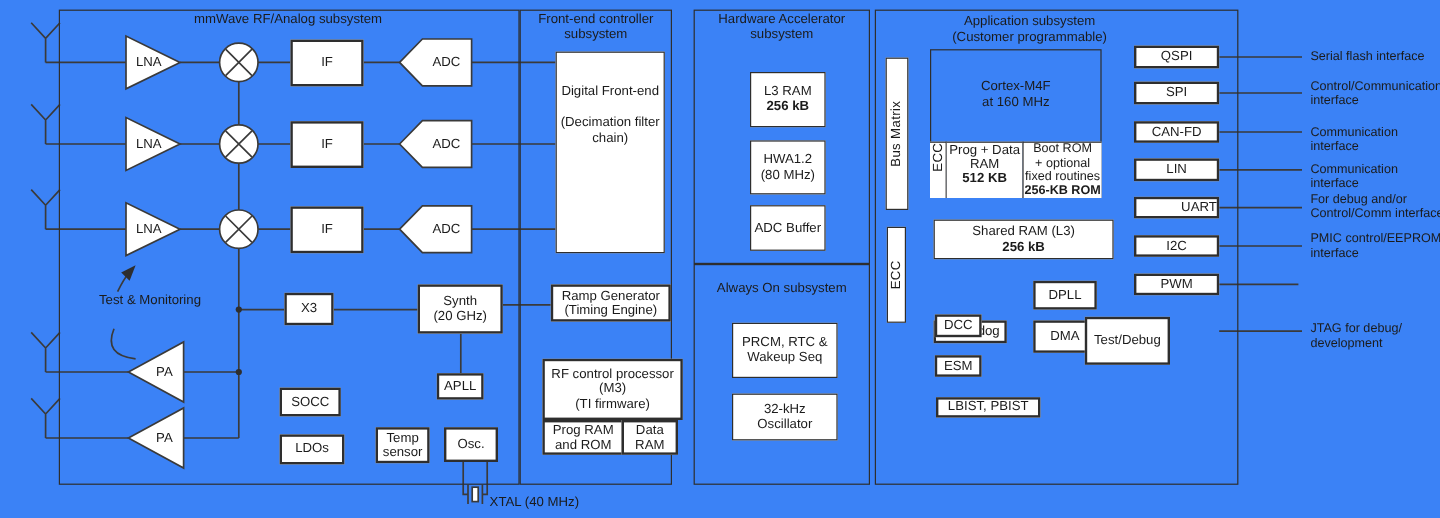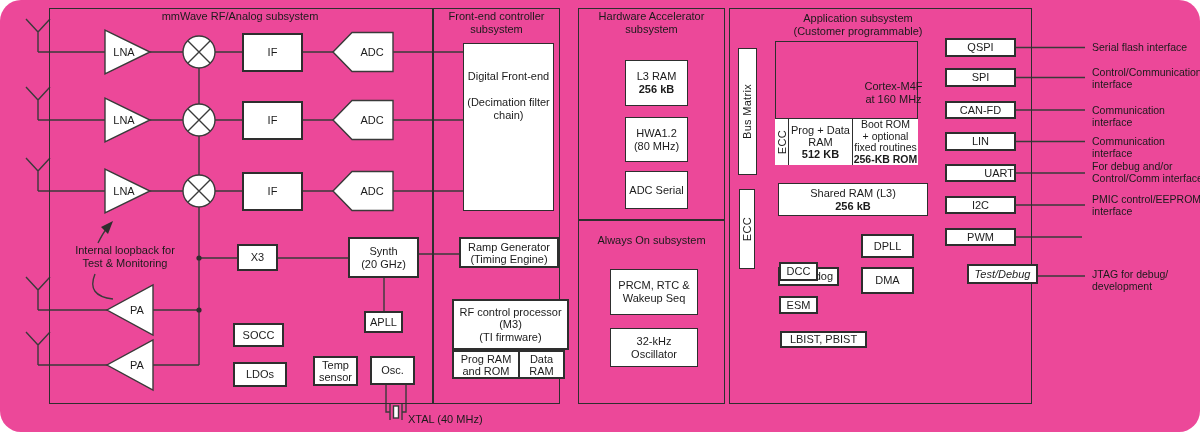--- a/index.html
+++ b/index.html
@@ -1,29 +1,29 @@
 <!DOCTYPE html>
 <html><head>
 <meta charset="utf-8">
 <style>
   html,body{margin:0;padding:0;background:#fff;}
-  .canvas{position:relative;width:1200px;height:432px;background:#ec4899;
-    font-family:"Liberation Sans","DejaVu Sans",sans-serif;font-size:11px;color:#1b1b1b;overflow:hidden;border-radius:21px;}
+  .canvas{position:relative;width:1200px;height:432px;background:#3b82f6;
+    font-family:"Liberation Sans","DejaVu Sans",sans-serif;font-size:11px;color:#1b1b1b;overflow:hidden;}
   .layer{position:absolute;left:0;top:0;width:1200px;height:432px;}
   .cont{position:absolute;box-sizing:border-box;border:1.5px solid #2e2e2e;background:transparent;}
   .box{position:absolute;box-sizing:border-box;border:2px solid #2e2e2e;background:#fff;
     display:flex;flex-direction:column;align-items:center;justify-content:center;text-align:center;line-height:13px;}
   .box.thin{border-width:1.5px;}
   .lbl{position:absolute;text-align:center;line-height:13px;}
   .lbl.left{text-align:left;}
   .b{font-weight:700;}
   .vwrap{display:flex;align-items:center;justify-content:center;}
   .vtext{writing-mode:vertical-rl;transform:rotate(180deg);letter-spacing:0.3px;}
   .cell{position:absolute;box-sizing:border-box;background:#fff;display:flex;flex-direction:column;
-    align-items:center;justify-content:center;text-align:center;line-height:12px;}
+    align-items:center;justify-content:flex-start;text-align:center;line-height:12px;}
   .iface{position:absolute;width:112px;font-size:10.5px;line-height:12px;text-align:left;}
   .shape-lbl{position:absolute;display:flex;align-items:center;justify-content:center;}
 </style>
 </head>
 <body>
 
 <div class="canvas">
 
   <svg class="layer" viewBox="0 0 1200 432" xmlns="http://www.w3.org/2000/svg">
     <g stroke="#3a3a3a" stroke-width="1.4" fill="none">
@@ -120,21 +120,20 @@
   <div class="box" style="left:242px;top:172px;width:61px;height:39px;">
       <span>IF</span>
     </div>
   <div class="shape-lbl" style="left:351px;top:45px;width:42px;height:14px;">ADC</div>
   <div class="shape-lbl" style="left:351px;top:113px;width:42px;height:14px;">ADC</div>
   <div class="shape-lbl" style="left:351px;top:184px;width:42px;height:14px;">ADC</div>
   <div class="shape-lbl" style="left:122px;top:303px;width:30px;height:14px;">PA</div>
   <div class="shape-lbl" style="left:122px;top:358px;width:30px;height:14px;">PA</div>
 
   <div class="lbl" style="left:45px;top:244px;width:160px;">
-    <div>Internal loopback for</div>
     <div>Test &amp; Monitoring</div>
   </div>
 
   <div class="box" style="left:237px;top:244px;width:41px;height:27px;">
       <span>X3</span>
     </div>
   <div class="box" style="left:348px;top:237px;width:71px;height:41px;">
     <div>Synth</div>
     <div>(20 GHz)</div>
   </div>
@@ -183,41 +182,41 @@
 
   <div class="box thin" style="left:625px;top:60px;width:63px;height:46px;line-height:13px;">
     <div>L3 RAM</div>
     <div class="b">256 kB</div>
   </div>
   <div class="box thin" style="left:625px;top:117px;width:63px;height:45px;line-height:13px;">
     <div>HWA1.2</div>
     <div>(80 MHz)</div>
   </div>
   <div class="box thin" style="left:625px;top:171px;width:63px;height:38px;">
-    <span>ADC Serial</span>
+    <span>ADC Buffer</span>
   </div>
 
   <div class="box thin" style="left:610px;top:269px;width:88px;height:46px;line-height:13px;">
     <div>PRCM, RTC &amp;</div>
     <div>Wakeup Seq</div>
   </div>
   <div class="box thin" style="left:610px;top:328px;width:88px;height:39px;line-height:13px;">
     <div>32-kHz</div>
     <div>Oscillator</div>
   </div>
 
   <div class="box thin vwrap" style="left:738px;top:48px;width:19px;height:127px;">
     <span class="vtext">Bus Matrix</span>
   </div>
   <div class="box thin vwrap" style="left:739px;top:189px;width:16px;height:80px;">
     <span class="vtext">ECC</span>
   </div>
 
   <div class="cont" style="left:775px;top:41px;width:143px;height:124px;"></div>
-  <div class="lbl" style="left:775px;top:80px;width:143px;margin-left:47px;">
+  <div class="lbl" style="left:775px;top:66px;width:143px;">
     <div>Cortex-M4F</div>
     <div>at 160 MHz</div>
   </div>
   <div class="cell vwrap" style="left:775px;top:118px;width:14px;height:47px;border-top:1.5px solid #2e2e2e;border-right:1.5px solid #2e2e2e;">
     <span class="vtext">ECC</span>
   </div>
   <div class="cell" style="left:789px;top:118px;width:63px;height:47px;border-top:1.5px solid #2e2e2e;">
     <div>Prog + Data</div>
     <div>RAM</div>
     <div class="b">512 KB</div>
@@ -266,21 +265,21 @@
     </div>
   <div class="box" style="left:945px;top:164px;width:71px;height:18px;align-items:flex-end;">
       <span>UART</span>
     </div>
   <div class="box" style="left:945px;top:196px;width:71px;height:18px;">
       <span>I2C</span>
     </div>
   <div class="box" style="left:945px;top:228px;width:71px;height:18px;">
       <span>PWM</span>
     </div>
-  <div class="box" style="left:967px;top:264px;width:71px;height:20px;font-style:italic;">
+  <div class="box" style="left:904px;top:264px;width:71px;height:40px;">
       <span>Test/Debug</span>
     </div>
 
   <div class="iface" style="left:1092px;top:41px;">
     <div>Serial flash interface</div>
   </div>
   <div class="iface" style="left:1092px;top:66px;">
     <div>Control/Communication</div>
     <div>interface</div>
   </div>

